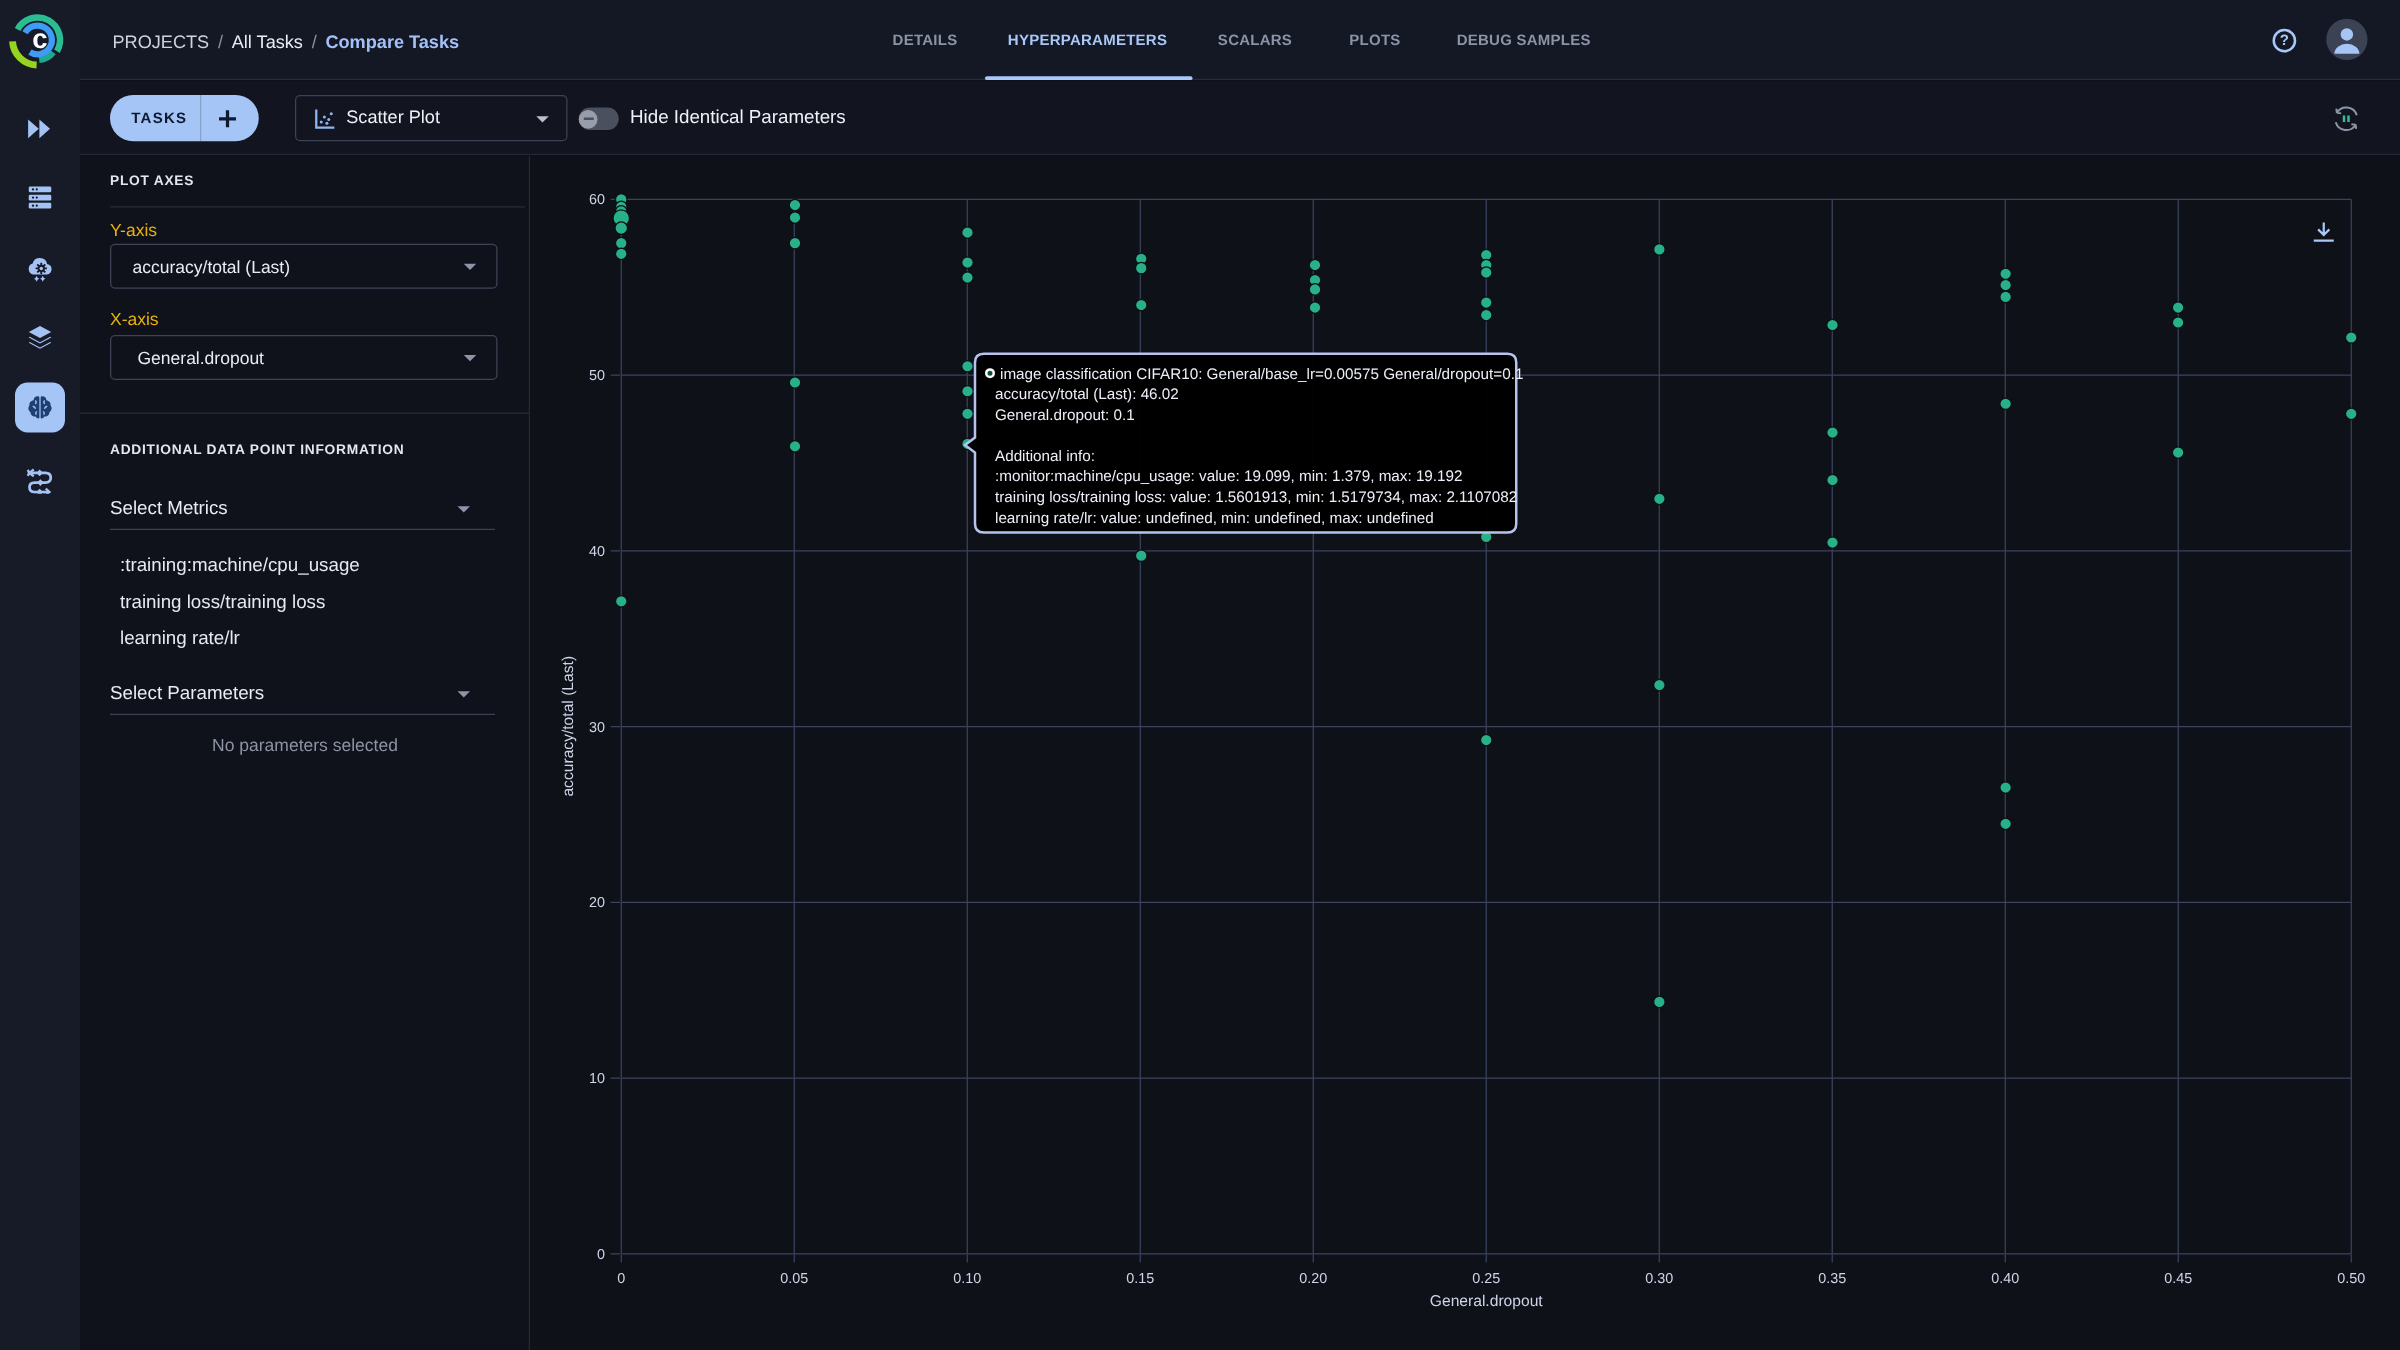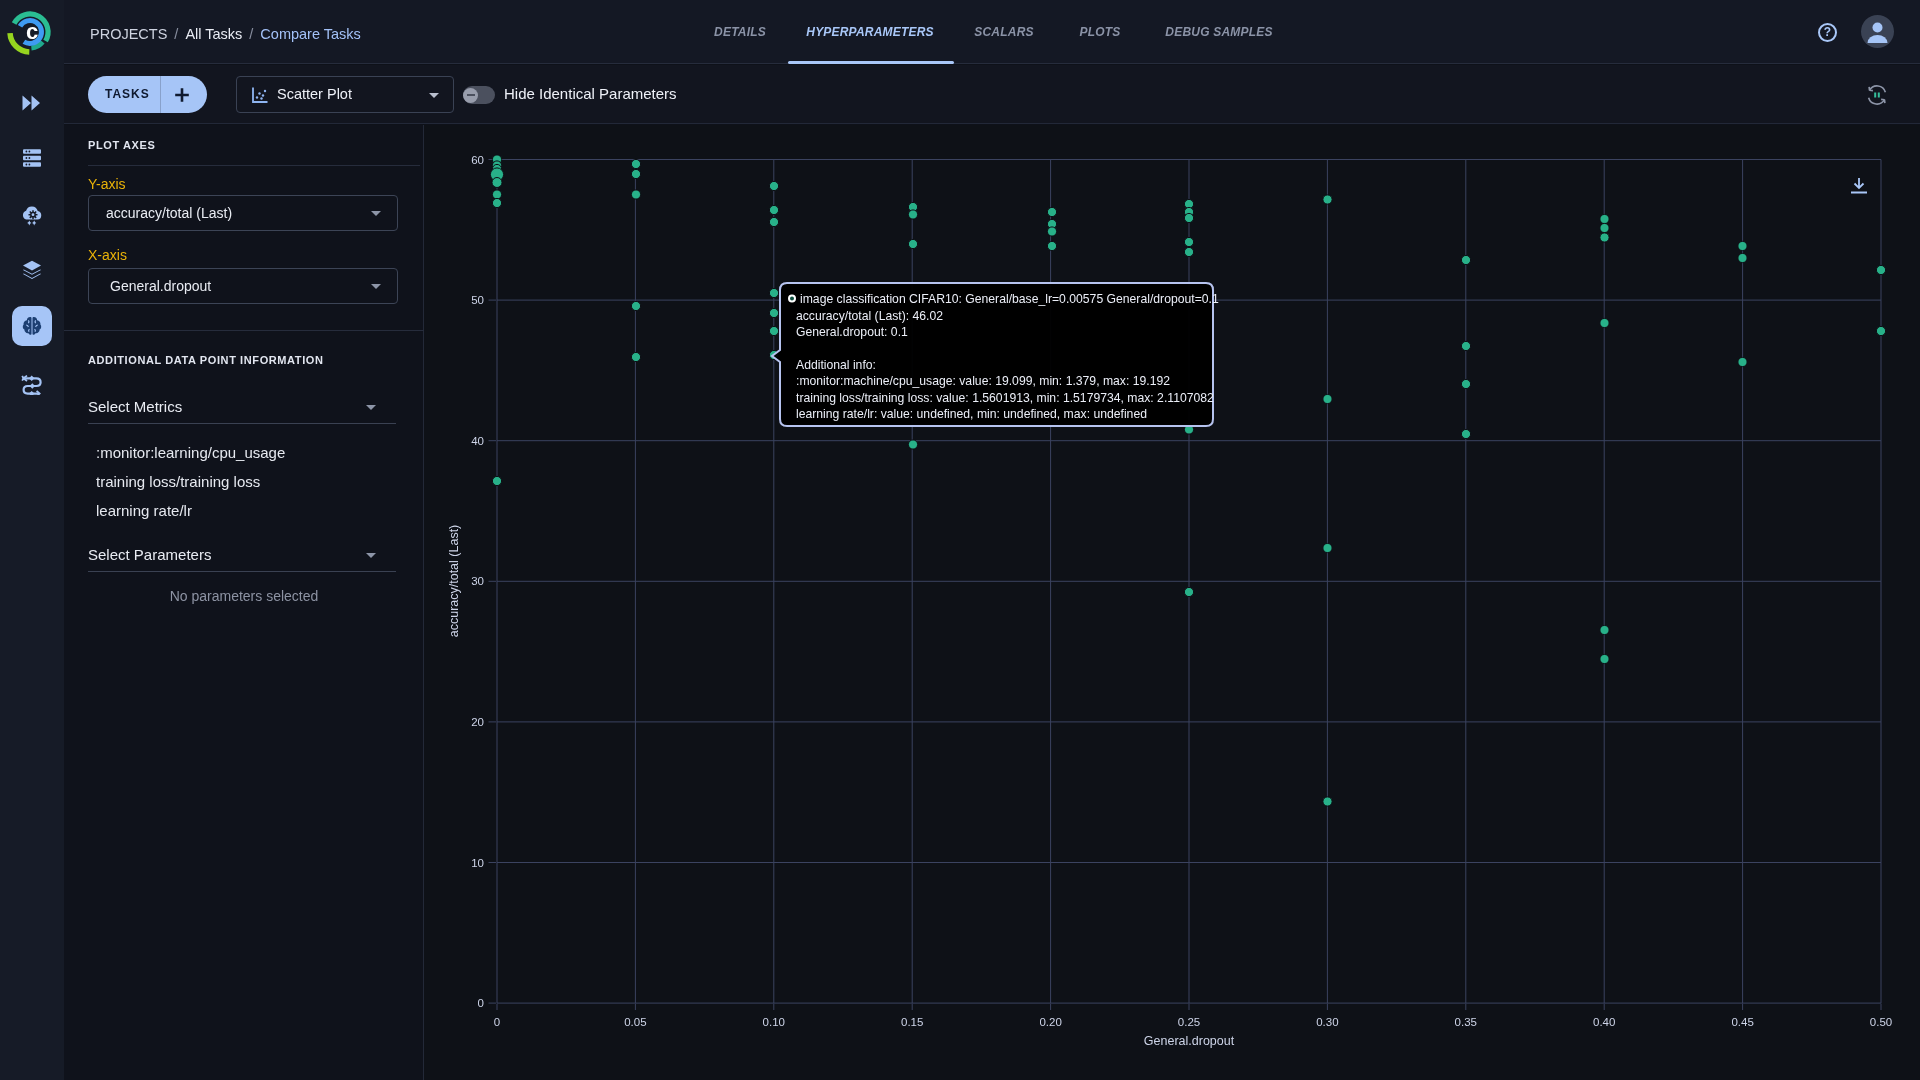--- a/index.html
+++ b/index.html
@@ -4,21 +4,21 @@
 <style>
 * { margin:0; padding:0; box-sizing:border-box; }
 html,body { width:1920px; height:1080px; overflow:hidden; background:#0e1119; font-family:"Liberation Sans", sans-serif; }
 .abs { position:absolute; }
 #sidebar { position:absolute; left:0; top:0; width:64px; height:1080px; background:#161b27; }
 #header { position:absolute; left:64px; top:0; width:1856px; height:64px; background:#141824; border-bottom:1px solid #262c3c; }
 #toolbar { position:absolute; left:64px; top:65px; width:1856px; height:59px; background:#12151f; border-bottom:1px solid #222838; }
 #leftpanel { position:absolute; left:64px; top:125px; width:360px; height:955px; background:#0f121b; border-right:1px solid #232938; }
 #chart { position:absolute; left:424px; top:125px; width:1496px; height:955px; background:#0e1117; }
 .crumb { position:absolute; left:26px; top:0; height:68px; display:flex; align-items:center; font-size:14.5px; }
-.tab { position:absolute; top:0; height:64px; display:flex; align-items:center; justify-content:center; font-size:12px; font-weight:700; letter-spacing:0.2px; color:#8b93a7; transform:translateX(-50%);font-style:italic; }
+.tab { position:absolute; top:0; height:64px; display:flex; align-items:center; justify-content:center; font-size:12px; font-weight:700; letter-spacing:0.2px; color:#8b93a7; transform:translateX(-50%); }
 .tab.active { color:#a9c7f8; }
 #tabline { position:absolute; left:724px; top:61px; width:166px; height:3px; background:#a9c7f8; border-radius:2px; }
 .icon { position:absolute; left:50%; transform:translateX(-50%); }
 
 .sechead { position:absolute; left:24px; font-size:11px; font-weight:700; letter-spacing:0.6px; color:#e2e6f0; }
 .flabel { position:absolute; left:24px; font-size:14px; color:#eab308; }
 .selbox { position:absolute; left:24px; width:310px; height:36px; border:1px solid #3c4456; border-radius:4px; color:#e9ecf3; font-size:14px; display:flex; align-items:center; }
 .caret { width:0; height:0; border-left:5px solid transparent; border-right:5px solid transparent; border-top:5px solid #8d95a8; position:absolute; right:16px; top:15px; }
 .divider { position:absolute; background:#262c3c; height:1px; }
 .selhead { position:absolute; left:24px; font-size:15px; color:#e9ecf3; width:296px; }
@@ -87,21 +87,21 @@
     <path d="M12.3 12.3 L15 15 L12.3 17.7 L9.6 15 Z" fill="#a4c3f4"></path>
     <path d="M11.7 19.9 L14.4 22.6 L11.7 25.3 L9 22.6 Z" fill="#a4c3f4"></path>
   </svg>
 </div>
 <div id="header">
   <div class="crumb">
     <span style="color:#ced3e0;">PROJECTS</span>
     <span style="color:#8a90a1; padding:0 7px;">/</span>
     <span style="color:#e9ecf4;">All Tasks</span>
     <span style="color:#8a90a1; padding:0 7px;">/</span>
-    <span style="color:#a3c1f7; font-weight:400;">Compare Tasks</span>
+    <span style="color:#a3c1f7; font-weight:700;">Compare Tasks</span>
   </div>
   <div class="tab" style="left:676px;">DETAILS</div>
   <div class="tab active" style="left:806px;">HYPERPARAMETERS</div>
   <div class="tab" style="left:940px;">SCALARS</div>
   <div class="tab" style="left:1036px;">PLOTS</div>
   <div class="tab" style="left:1155px;">DEBUG SAMPLES</div>
   <div id="tabline"></div>
   <div class="abs" style="left:1754px; top:23px; width:19px; height:19px; border:2px solid #a9c7f8; border-radius:50%; color:#a9c7f8; font-size:12px; font-weight:700; text-align:center; line-height:15px;">?</div>
   <div class="abs" style="left:1797px; top:15px; width:33px; height:33px; background:#3a4254; border-radius:50%;">
     <svg width="33" height="33" viewBox="0 0 33 33">
@@ -155,21 +155,21 @@
     </div>
   <div class="flabel" style="top:122px;text-align:center;">X-axis</div>
   <div class="selbox" style="top:143px;">
       <span style="padding-left:21px;">General.dropout</span>
       <div class="caret"></div>
     </div>
   <div class="divider" style="left:0px; top:205px; width:360px;"></div>
   <div class="sechead" style="top:229px;">ADDITIONAL DATA POINT INFORMATION</div>
   <div class="selhead" style="top:273px;">Select Metrics<div class="caret" style="right:8px; top:7px;"></div></div>
   <div class="divider" style="left:24px; top:298px; width:308px; background:#3a4152;"></div>
-  <div class="mitem" style="top:319px;">:monitor:learning/cpu_usage</div>
+  <div class="mitem" style="top:319px;">:training:machine/cpu_usage</div>
   <div class="mitem" style="top:348px;">training loss/training loss</div>
   <div class="mitem" style="top:377px;">learning rate/lr</div>
   <div class="selhead" style="top:421px;">Select Parameters<div class="caret" style="right:8px; top:7px;"></div></div>
   <div class="divider" style="left:24px; top:446px; width:308px; background:#3a4152;"></div>
   <div class="abs" style="left:0; top:463px; width:360px; text-align:center; font-size:14px; color:#8d93a3;">No parameters selected</div>
 </div>
 <div id="chart">
 <svg width="1496" height="955" viewBox="0 0 1496 955" font-family="Liberation Sans">
   <g stroke="#3b4360" stroke-width="1">
     <line x1="73" y1="34.5" x2="1457" y2="34.5"></line>

